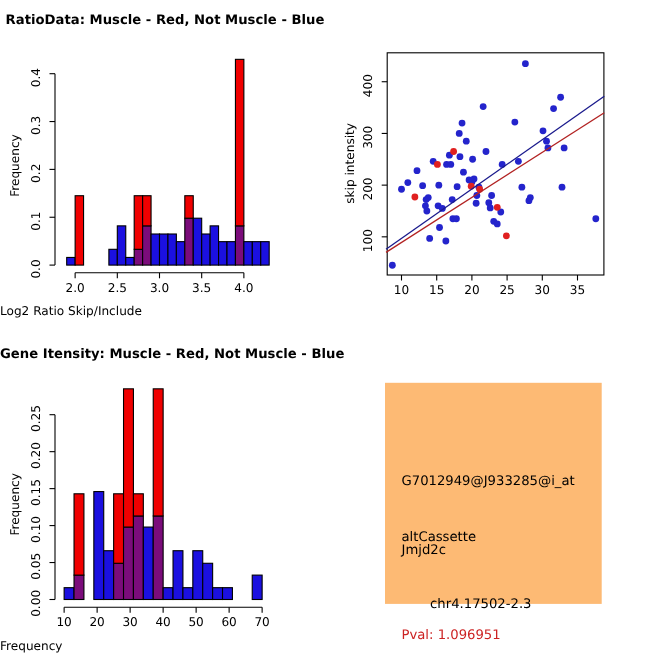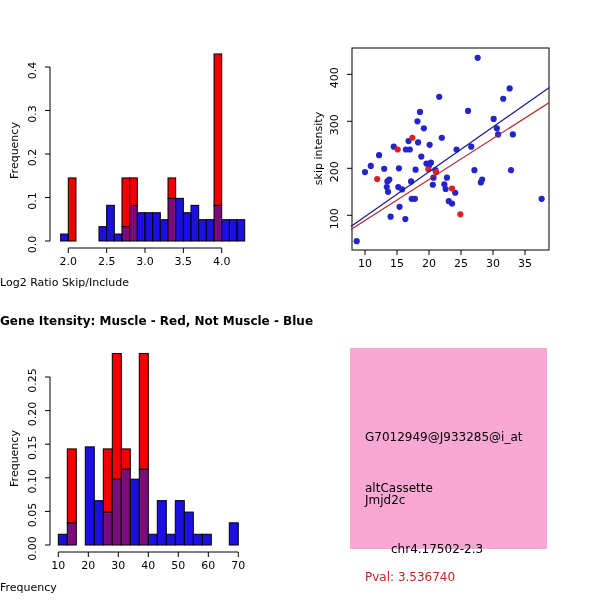--- a/index.html
+++ b/index.html
@@ -78,20 +78,21 @@
           <rect x="191.02" y="205.32999999999998" width="7.670000000000001" height="35.67" fill="#1B10E0" stroke="#000" stroke-width="1"></rect>
           <rect x="198.69" y="219.685" width="7.670000000000001" height="21.315" fill="#1B10E0" stroke="#000" stroke-width="1"></rect>
           <rect x="206.36" y="219.685" width="7.670000000000001" height="21.315" fill="#1B10E0" stroke="#000" stroke-width="1"></rect>
           <rect x="214.02999999999997" y="205.32999999999998" width="7.670000000000001" height="35.67" fill="#7B0C7B" stroke="#000" stroke-width="1"></rect>
           <rect x="214.02999999999997" y="53.95000000000002" width="7.670000000000001" height="151.38" fill="#F00000" stroke="#000" stroke-width="1"></rect>
           <rect x="221.7" y="219.685" width="7.670000000000001" height="21.315" fill="#1B10E0" stroke="#000" stroke-width="1"></rect>
           <rect x="229.36999999999995" y="219.685" width="7.670000000000001" height="21.315" fill="#1B10E0" stroke="#000" stroke-width="1"></rect>
           <rect x="237.04000000000002" y="219.685" width="7.670000000000001" height="21.315" fill="#1B10E0" stroke="#000" stroke-width="1"></rect>
         </g>
       </svg>
+    <div class="chart-title">RatioData: Muscle - Red, Not Muscle - Blue</div>
     <div class="ylab">Frequency</div>
     <div class="xlab">Log2 Ratio Skip/Include</div>
   </section>
 
   <section class="panel" id="panel-scatter">
     <svg class="plot" id="svg-scatter" width="300" height="300">
         <g>
           <rect x="52" y="48" width="197" height="202" fill="none" stroke="#000" stroke-width="1"></rect>
           <line x1="65" y1="250" x2="65" y2="255" stroke="#000"></line>
           <text x="65" y="267" font-size="11px" font-family="DejaVu Sans, sans-serif" fill="#000" text-anchor="middle">10</text>
@@ -245,22 +246,22 @@
           <rect x="202.3" y="234.248" width="9" height="10.752" fill="#1B10E0" stroke="#000" stroke-width="1"></rect>
           <rect x="229.3" y="222.824" width="9" height="22.176000000000002" fill="#1B10E0" stroke="#000" stroke-width="1"></rect>
         </g>
       </svg>
     <div class="chart-title">Gene Itensity: Muscle - Red, Not Muscle - Blue</div>
     <div class="ylab">Frequency</div>
     <div class="xlab">Frequency</div>
   </section>
 
   <section class="panel" id="panel-info">
-    <div id="info-rect" style="background: #f9a8d4;">
+    <div id="info-rect" style="background: #fdba74;">
       <div class="info-line" style="top: 82px; color: rgb(0, 0, 0);">G7012949@J933285@i_at</div>
       <div class="info-line" style="top: 133px; color: rgb(0, 0, 0);">altCassette</div>
       <div class="info-line" style="top: 145px; color: rgb(0, 0, 0);">Jmjd2c</div>
       <div class="info-line" style="top: 194px; color: rgb(0, 0, 0); margin-left: 26px;">chr4.17502-2.3</div>
-      <div class="info-line" style="top: 222px; color: rgb(204, 34, 34);">Pval: 3.536740</div>
+      <div class="info-line" style="top: 222px; color: rgb(204, 34, 34);">Pval: 1.096951</div>
     </div>
   </section>
 
 </div>
 
 </body></html>

